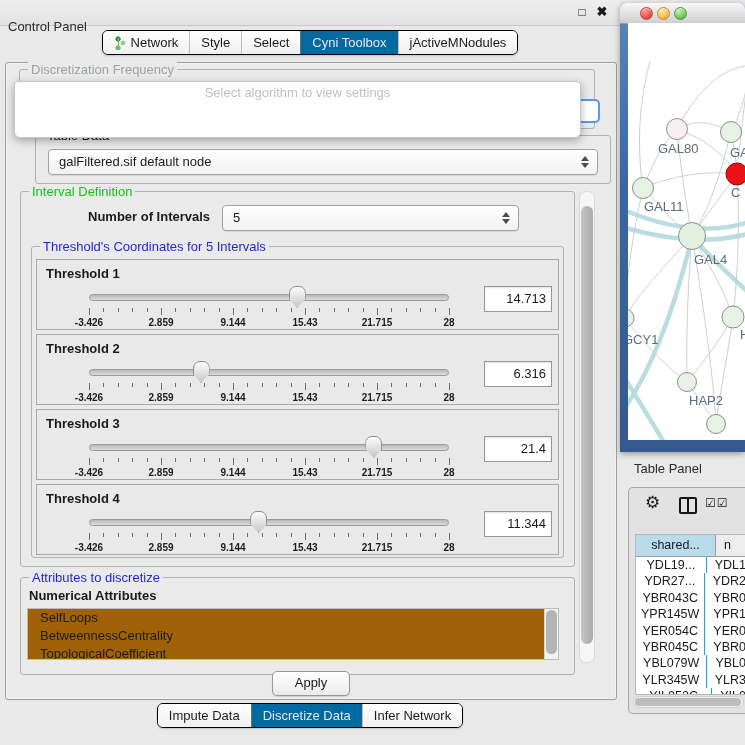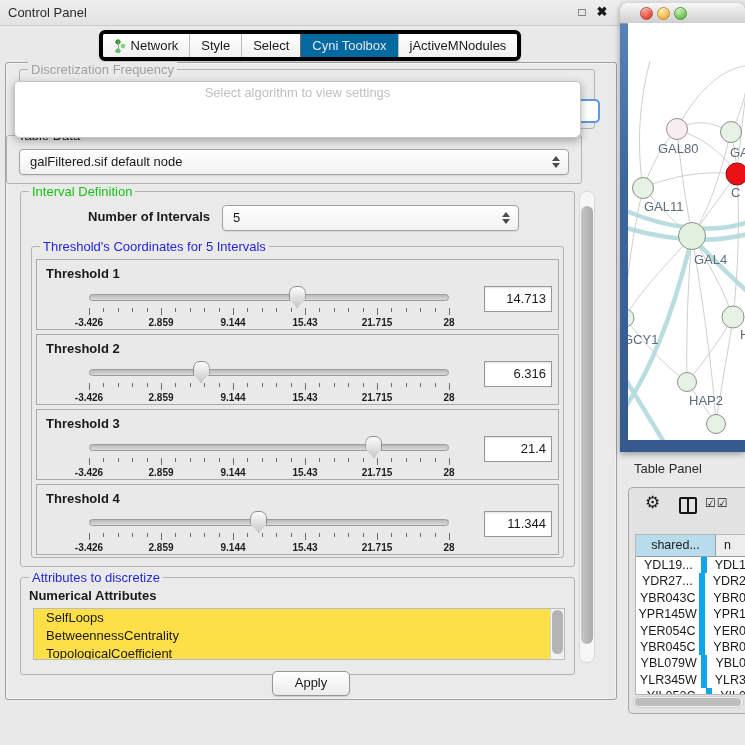--- a/index.html
+++ b/index.html
@@ -3,30 +3,30 @@
 <meta charset="utf-8">
 <style>
   html,body{margin:0;padding:0}
   body{width:745px;height:745px;background:#e9e9e9;font-family:"Liberation Sans",sans-serif;
        overflow:hidden;position:relative;color:#1a1a1a;font-size:13px}
 
   
   .cp{position:absolute;left:0;top:0;width:620px;height:745px}
   .cp-titlebar{position:absolute;left:0;top:0;width:100%;height:25px;
                background:linear-gradient(#efefef,#e2e2e2);border-bottom:1px solid #c9c9c9}
-  .cp-title{position:absolute;left:8px;top:5px;color:#2b2b2b}
+  .cp-title{position:absolute;left:8px;top:19px;color:#2b2b2b}
   .win-btn{position:absolute;top:4px;width:16px;height:16px;text-align:center;line-height:16px;
            font-size:13px;color:#1a1a1a;cursor:default}
   .float-btn{right:30px;font-size:12px}
   .close-btn{right:10px;font-weight:bold}
 
   .tabrow{position:absolute;left:0;width:620px;display:flex;justify-content:center}
   .tabrow.top{top:30px}
   .tabrow.bottom{top:703px}
-  .seg{display:inline-flex;border:4px solid #000000;border-radius:6px;overflow:hidden;
+  .seg{display:inline-flex;border:1px solid #000000;border-radius:6px;overflow:hidden;
        background:#fff;box-shadow:0 1px 2px rgba(0,0,0,.18)}
   .tab{padding:4px 11px;border-left:1px solid #bdbdbd;display:flex;align-items:center;gap:5px;
        background:linear-gradient(#ffffff,#f0f0f0);white-space:nowrap}
   .tab:first-child{border-left:none}
   .tab.sel{background:#0369a1;color:#e7e7e7;border-left-color:#6e6e6e}
   .net-ico{display:inline-block;width:12px;height:14px;
      background:
        linear-gradient(#9b9b9b,#9b9b9b) 4px 2px/1px 10px no-repeat,
        radial-gradient(circle at 4px 3px,#2f9e2f 2.4px,transparent 2.9px),
        radial-gradient(circle at 4px 12px,#67c267 2.4px,transparent 2.9px),
@@ -79,21 +79,21 @@
          background:linear-gradient(#fdfdfd,#c8c8c8);border:1px solid #8e8e8e;
          border-radius:7px 7px 3px 3px;clip-path:polygon(0 0,100% 0,100% 58%,50% 100%,0 58%)}
   .tick{position:absolute;top:24px;width:1px;background:#6d6d6d}
   .tlab{position:absolute;top:33px;transform:translateX(-50%);font-size:10px;font-weight:bold;
         color:#1c1c1c;white-space:nowrap}
   .val-box{position:absolute;right:6px;top:26px;width:56px;height:24px;background:#fff;
            border:1px solid #979797;text-align:right;padding:0 5px;line-height:24px;
            box-shadow:inset 0 1px 2px rgba(0,0,0,.12)}
 
   .attr-sub{position:absolute;left:8px;top:10px;font-weight:bold}
-  .attr-list{position:absolute;left:12px;top:30px;width:530px;height:50px;background:#fde047;
+  .attr-list{position:absolute;left:6px;top:30px;width:530px;height:50px;background:#a16207;
              border:1px solid #bcbcbc;overflow:hidden}
   .attr-item{padding-left:12px;line-height:18px;white-space:nowrap}
   .lscroll{position:absolute;right:0;top:0;width:13px;height:100%;background:#f1f1f1;
            border-left:1px solid #d7d7d7}
   .lthumb{position:absolute;left:1px;right:1px;top:1px;height:44px;background:#b4b4b4;border-radius:6px}
 
   .apply{position:absolute;left:50%;top:608px;transform:translateX(-50%);width:76px;height:23px;
          border:1px solid #979797;border-radius:5px;background:linear-gradient(#fff,#ebebeb);
          text-align:center;line-height:22px;box-shadow:0 1px 1px rgba(0,0,0,.12)}
 
@@ -121,21 +121,21 @@
   .gear{position:absolute;left:16px;top:5px;font-size:17px;line-height:20px}
   .colico{position:absolute;left:50px;top:9px;width:14px;height:13px;border:2px solid #151515;border-radius:2px}
   .colico:after{content:"";position:absolute;left:50%;top:0;bottom:0;width:2px;margin-left:-1px;background:#151515}
   .checks{position:absolute;left:76px;top:8px;font-size:12px;letter-spacing:1px}
   .tgrid{position:absolute;left:6px;top:46px;right:0;bottom:18px;background:#fff;
          border:1px solid #b7b7b7;border-right:none;overflow:hidden}
   .thead{display:flex;height:21px;border-bottom:1px solid #9c9c9c;font-size:12.5px}
   .th1{width:79px;background:#b9dcec;border-right:1px solid #9c9c9c;text-align:center;line-height:21px}
   .th2{flex:1;background:#ededed;padding-left:8px;line-height:21px}
   .trow{display:flex;height:16.4px;font-size:12.5px;line-height:16.4px}
-  .tc1{width:79px;text-align:center;border-right:6px solid #0ea5e9}
+  .tc1{width:79px;text-align:center;border-right:1px solid #0ea5e9}
   .tc2{flex:1;padding-left:8px}
   .hscroll{position:absolute;left:4px;right:2px;bottom:5px;height:10px;background:#efefef;
            border:1px solid #cfcfcf;border-radius:6px}
   .hthumb{position:absolute;left:1px;top:1px;bottom:1px;width:97%;background:#bdbdbd;border-radius:5px}
 </style>
 </head>
 <body>
 
 <div class="cp">
   <div class="cp-titlebar">
@@ -171,21 +171,21 @@
       <span class="gtitle t-gray">Discretization Frequency</span>
     </div>
     <div class="focus-combo"></div>
 
     <div class="popup">
       <div class="prompt">Select algorithm to view settings</div>
       <div id="algo-options">
         </div>
     </div>
 
-    <div class="grp" style="left:0;top:72px;width:574px;height:47px">
+    <div class="grp" style="left:29px;top:72px;width:574px;height:47px">
       <span class="gtitle">Table Data</span>
       <div class="combo" style="left:12px;right:12px;top:13px">
         <span>galFiltered.sif default node</span>
         <span class="stepper">
             <span class="arr-up"></span>
             <span class="arr-dn"></span>
           </span>
       </div>
     </div>
 
@@ -388,20 +388,33 @@
           <div class="attr-item">TopologicalCoefficient</div>
           <div class="lscroll">
             <div class="lthumb"></div>
           </div>
         </div>
     </div>
 
     <div class="apply">Apply</div>
   </div>
 
+  <div class="tabrow bottom">
+      <div class="seg" id="bottom-tabs">
+        <div class="tab">
+          <span>Impute Data</span>
+        </div>
+        <div class="tab sel">
+          <span>Discretize Data</span>
+        </div>
+        <div class="tab">
+          <span>Infer Network</span>
+        </div>
+      </div>
+    </div>
 </div>
 
 <div class="netwin">
   <div class="nw-titlebar">
     <span class="light l-red"></span>
     <span class="light l-yel"></span>
     <span class="light l-grn"></span>
   </div>
   <div class="canvas">
     <svg id="net-svg" width="117" height="417" viewBox="0 0 117 417" xmlns="http://www.w3.org/2000/svg">

